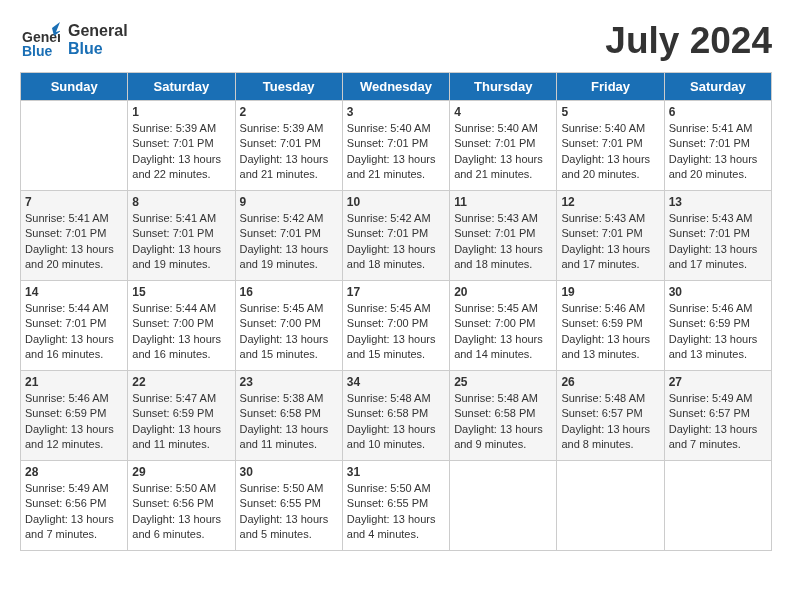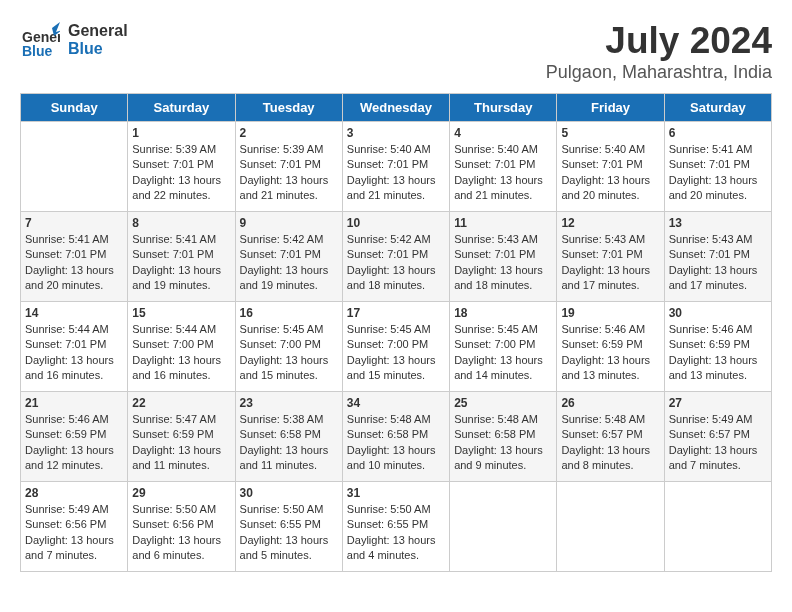--- a/index.html
+++ b/index.html
@@ -84,21 +84,20 @@
       <text x="2" y="36" font-size="14" font-weight="bold" fill="#1a6fb5" font-family="Arial">Blue</text>
       <polygon points="32,8 40,2 36,12 42,10 34,16" fill="#1a6fb5"></polygon>
     </svg>
     <div style="display:flex;flex-direction:column;margin-left:4px;">
       <span style="font-size:16px;font-weight:bold;color:#333;line-height:1.1;">General</span>
       <span style="font-size:16px;font-weight:bold;color:#1a6fb5;line-height:1.1;">Blue</span>
     </div>
   </div>
   <div class="title-block">
     <h1>July 2024</h1>
-    <h2>Pulgaon, Maharashtra, India</h2>
   </div>
 </div>
 
 <table>
   <thead>
     <tr>
 
     <th>Sunday</th>
         <th>Saturday</th>
         <th>Tuesday</th>
@@ -228,21 +227,21 @@
 and 15 minutes.</div>
         </td>
         <td>
           <span class="day-number">17</span>
           <div class="day-info">Sunrise: 5:45 AM
 Sunset: 7:00 PM
 Daylight: 13 hours
 and 15 minutes.</div>
         </td>
         <td>
-          <span class="day-number">18</span>
+          <span class="day-number">20</span>
           <div class="day-info">Sunrise: 5:45 AM
 Sunset: 7:00 PM
 Daylight: 13 hours
 and 14 minutes.</div>
         </td>
         <td>
           <span class="day-number">19</span>
           <div class="day-info">Sunrise: 5:46 AM
 Sunset: 6:59 PM
 Daylight: 13 hours

